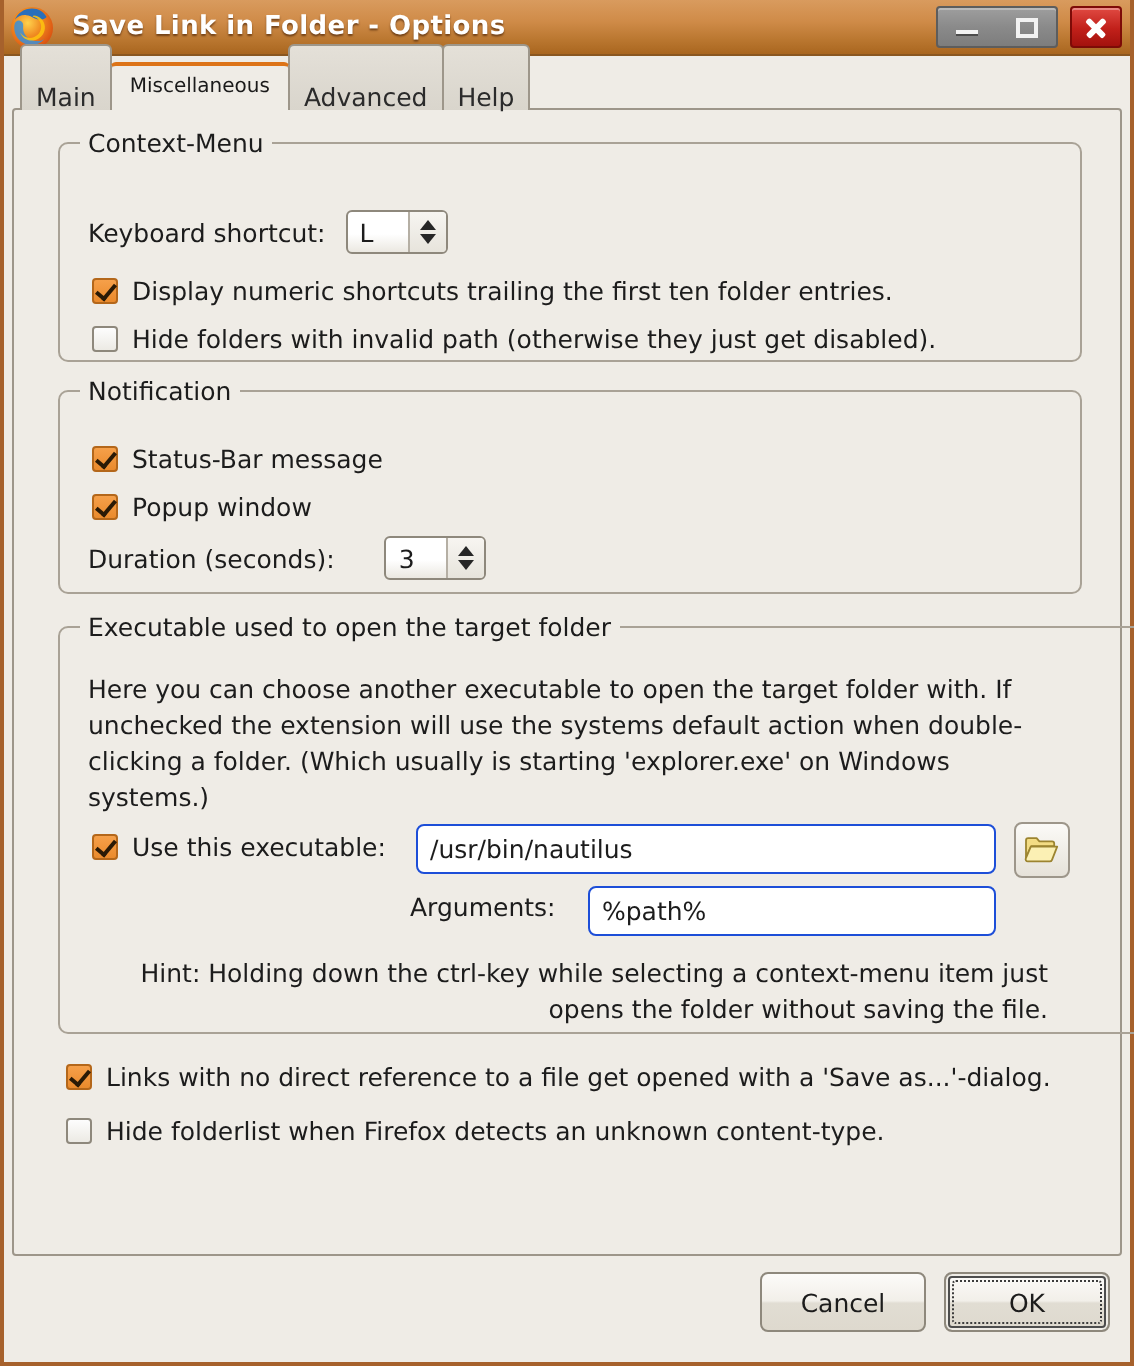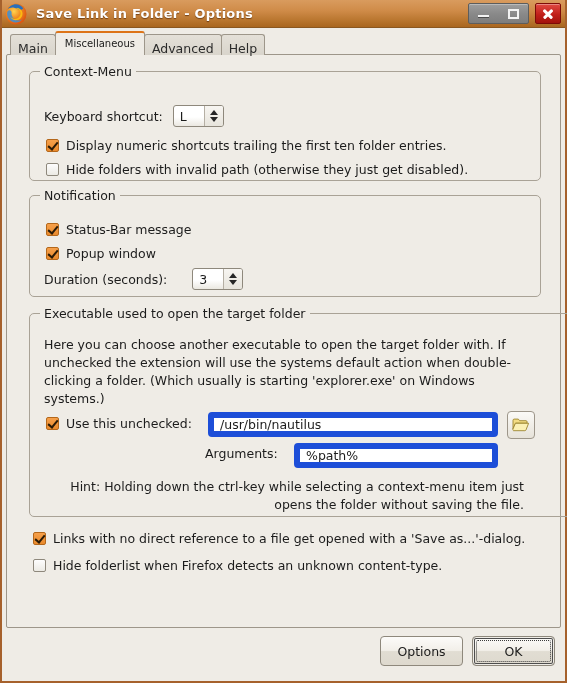--- a/index.html
+++ b/index.html
@@ -114,21 +114,21 @@
     left: 8px;
     top: 31px;
     display: flex;
     align-items: flex-end;
     height: 24px;
     z-index: 5;
   }
   .tab {
     box-sizing: border-box;
     height: 21px;
-    padding: 4px 7px;
+    padding: 16px 7px;
     font-size: 12.5px;
     line-height: 19px;
     color: #2b2b2b;
     background: linear-gradient(to bottom, #e4e0d8, #d9d5cc);
     border: 1px solid #9d968a;
     border-bottom: none;
     border-top-left-radius: 3px;
     border-top-right-radius: 3px;
     margin-right: -1px;
     white-space: nowrap;
@@ -249,21 +249,21 @@
     border-right: 4px solid transparent;
   }
   .arrow-up { border-bottom: 5px solid #262626; }
   .arrow-dn { border-top: 5px solid #262626; }
 
   
   .textfield {
     box-sizing: border-box;
     height: 25px;
     background: #ffffff;
-    border: 6px solid #1d4ed8;
+    border: 1px solid #1d4ed8;
     border-radius: 4px;
     display: flex;
     align-items: center;
     padding: 0 6px;
     font-size: 12.5px;
     color: #1c1c1c;
     overflow: hidden;
     white-space: nowrap;
   }
 
@@ -424,21 +424,21 @@
       </div>
     </div>
 
     <div class="groupbox" style="left:22px; top:258px; width:556px; height:204px;">
       <div class="group-title">Executable used to open the target folder</div>
 
       <div class="para" style="left:14px; top:22px; width:482px;">Here you can choose another executable to open the target folder with. If unchecked the extension will use the systems default action when double-clicking a folder. (Which usually is starting 'explorer.exe' on Windows systems.)</div>
 
       <div class="row" style="left:16px; top:102px;">
         <span class="cb on"></span>
-        <span class="lbl">Use this unchecked:</span>
+        <span class="lbl">Use this executable:</span>
       </div>
 
       <div class="textfield" style="position:absolute; left:178px; top:98px; width:290px;">
         <span>/usr/bin/nautilus</span>
       </div>
 
       <div class="browse-btn" style="left:477px; top:97px;">
         <svg width="18" height="16" viewBox="0 0 18 16">
           <path d="M1 3.2c0-.6.5-1.1 1.1-1.1h4.2l1.4 1.6h6.3c.6 0 1.1.5 1.1 1.1v1.3H3.6L1 11.9z" fill="#f3dc84" stroke="#9c8430" stroke-width="0.9" stroke-linejoin="round"></path>
           <path d="M3.4 6.3h13.2l-2.6 6.6c-.2.5-.6.8-1.1.8H1.9c-.8 0-1.3-.8-1-1.5z" fill="#fbf0b4" stroke="#9c8430" stroke-width="0.9" stroke-linejoin="round"></path>
@@ -463,21 +463,21 @@
 
     <div class="row" style="left:26px; top:503px;">
       <span class="cb off"></span>
       <span class="lbl">Hide folderlist when Firefox detects an unknown content-type.</span>
     </div>
 
   </div>
 
   <div class="dlg-buttons">
     <div class="dlg-btn">
-      <span>Options</span>
+      <span>Cancel</span>
     </div>
     <div class="dlg-btn default">
       <span class="inner-focus"></span>
       <span>OK</span>
     </div>
   </div>
 
 </div>
 
 </body></html>

